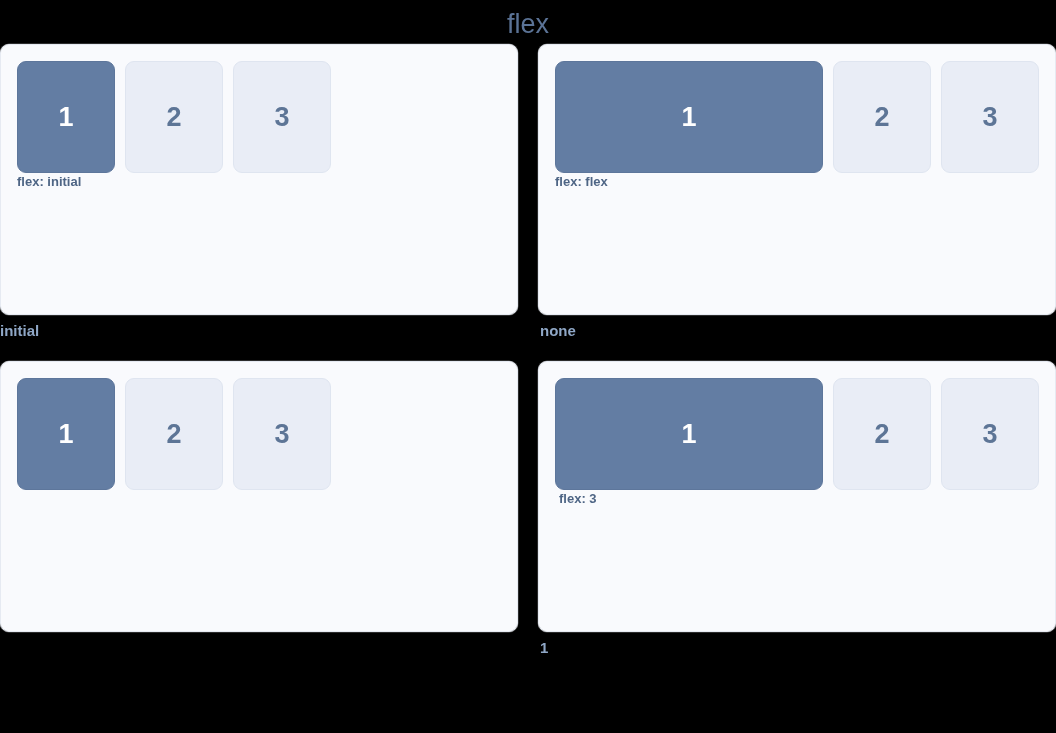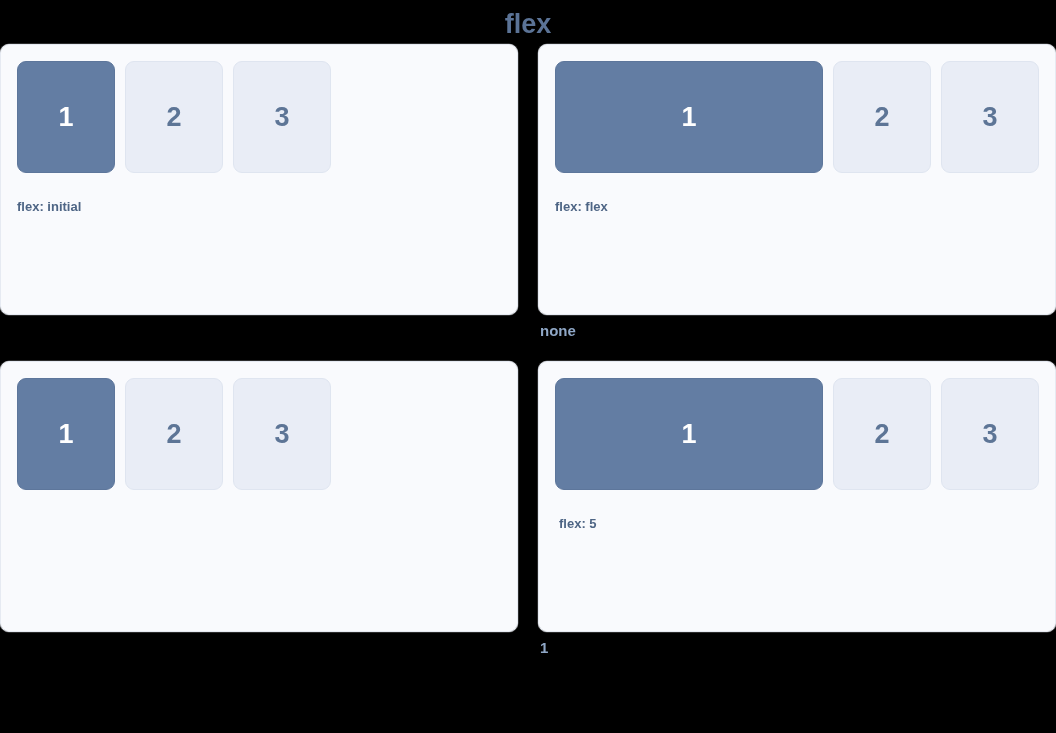--- a/index.html
+++ b/index.html
@@ -16,21 +16,21 @@
   .page {
     position: relative;
     width: 1056px;
     height: 733px;
   }
 
   .page-title {
     text-align: center;
     color: #5b7396;
     font-size: 27px;
-    font-weight: bold;
+    font-weight: normal;
     line-height: 40px;
     padding-top: 4px;
     letter-spacing: 0px;
   }
 
   .grid {
     display: flex;
     flex-wrap: wrap;
     align-content: flex-start;
   }
@@ -81,21 +81,21 @@
   }
 
   
   .box.f-initial { flex: initial; width: 98px; }
   .box.f-auto    { flex: auto;    min-width: 98px; }
   .box.f-none    { flex: none;    width: 98px; }
   .box.f-one     { flex: 1;       min-width: 98px; }
   .box.f-static  { flex: none;    width: 98px; }
 
   .note {
-    margin-top: 25px;
+    margin-top: 0;
     color: #4e6party;
     color: #4e6585;
     font-size: 13px;
     font-weight: bold;
     line-height: 18px;
   }
   .note.indent { padding-left: 4px; }
 
   .caption {
     color: #8fa7c6;
@@ -119,20 +119,21 @@
 
     <div class="figure col-left">
       <div class="panel">
         <div class="panel-inner">
           <div class="box primary f-initial">1</div>
           <div class="box muted f-static">2</div>
           <div class="box muted f-static">3</div>
         </div>
         <div class="note">flex: initial</div>
       </div>
+      <div class="caption">initial</div>
     </div>
 
     <div class="figure col-right">
       <div class="panel">
         <div class="panel-inner">
           <div class="box primary f-auto">1</div>
           <div class="box muted f-static">2</div>
           <div class="box muted f-static">3</div>
         </div>
         <div class="note">flex: flex</div>
@@ -152,19 +153,19 @@
       </div>
     </div>
 
     <div class="figure col-right">
       <div class="panel">
         <div class="panel-inner">
           <div class="box primary f-one">1</div>
           <div class="box muted f-static">2</div>
           <div class="box muted f-static">3</div>
         </div>
-        <div class="note indent">flex: 5</div>
+        <div class="note indent">flex: 3</div>
       </div>
       <div class="caption pad-left">1</div>
     </div>
 
   </div>
 </div>
 
 </body></html>

